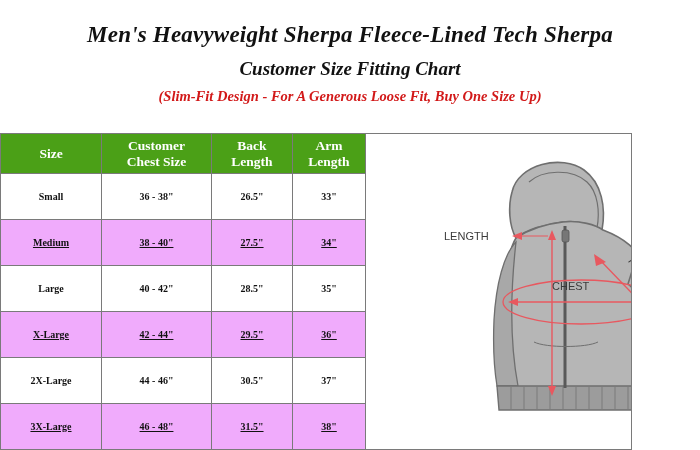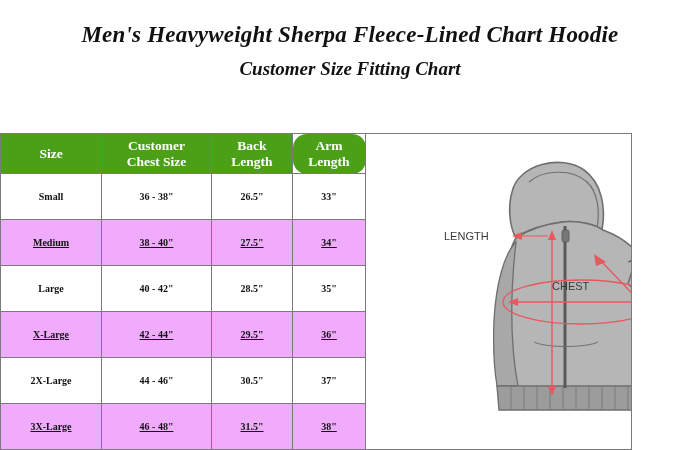--- a/index.html
+++ b/index.html
@@ -79,21 +79,21 @@
     vertical-align: middle;
     background: #ffffff;
   }
   table.size-table tr.alt td {
     background: #f0abfc;
     text-decoration: underline;
   }
   .col-size { width: 96px; }
   .col-chest { width: 105px; }
   .col-back { width: 76px; }
-  .col-arm { width: 68px; border-radius: 14px; }
+  .col-arm { width: 68px; }
 
   .figure-panel {
     position: relative;
     flex: 1;
     border-top: 1px solid #7a7a7a;
     border-right: 1px solid #7a7a7a;
     border-bottom: 1px solid #7a7a7a;
     background: #ffffff;
     overflow: hidden;
   }
@@ -106,22 +106,23 @@
     fill: #3a3a3a;
     font-weight: normal;
   }
 </style>
 </head>
 <body>
 
 <div class="page">
 
   <div class="header">
-    <div class="title">Men's Heavyweight Sherpa Fleece-Lined Chart Hoodie</div>
+    <div class="title">Men's Heavyweight Sherpa Fleece-Lined Tech Sherpa</div>
     <div class="subtitle">Customer Size Fitting Chart</div>
+    <div class="note">(Slim-Fit Design - For A Generous Loose Fit, Buy One Size Up)</div>
   </div>
 
   <div class="content">
 
     <table class="size-table">
       <thead>
         <tr>
           <th class="col-size">
             <span>Size</span>
           </th>

